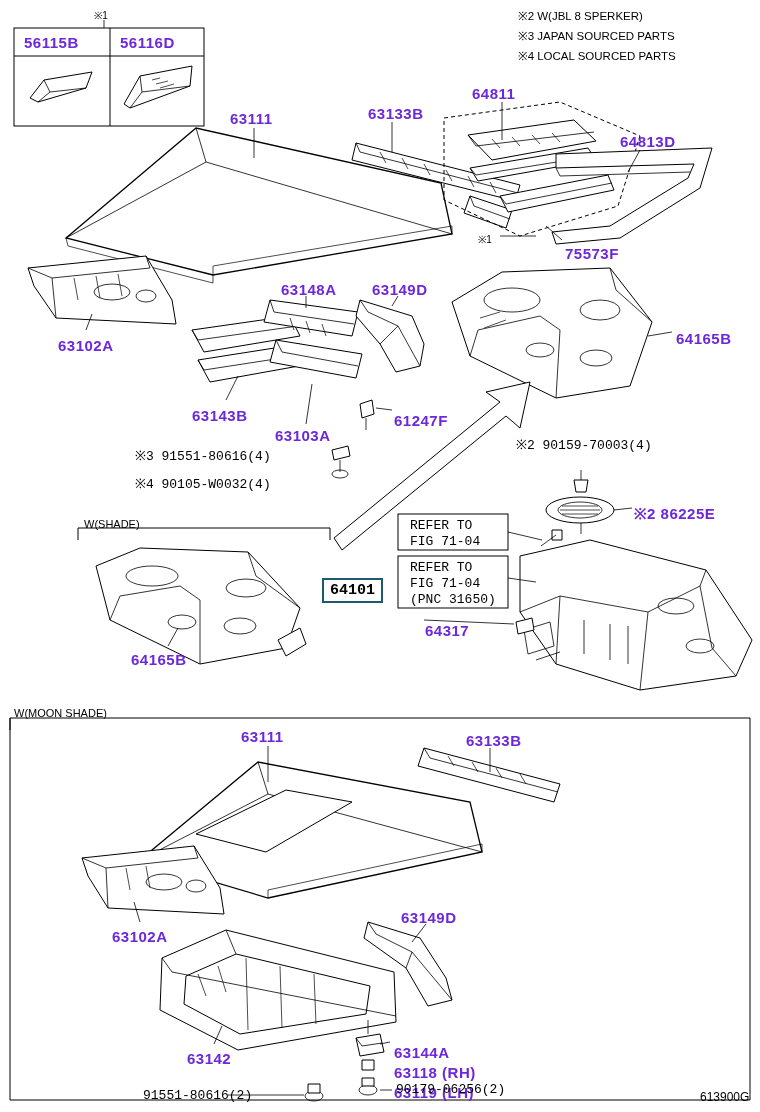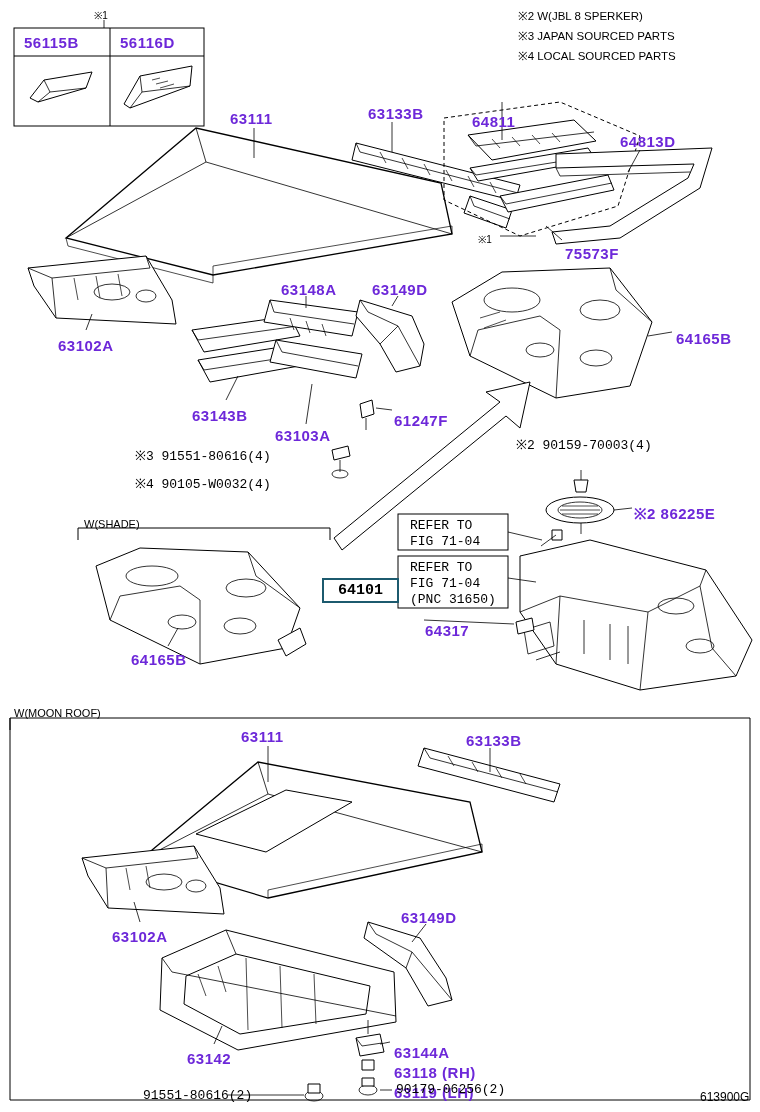--- a/index.html
+++ b/index.html
@@ -3,21 +3,21 @@
 <meta charset="utf-8">
 <style>
   html,body{margin:0;padding:0;background:#ffffff;}
   body{width:760px;height:1112px;position:relative;font-family:"Liberation Sans",sans-serif;color:#000;overflow:hidden;}
   .stage{position:absolute;left:0;top:0;width:760px;height:1112px;}
   .lbl{position:absolute;font-family:Liberation Sans, sans-serif;font-size:15px;font-weight:bold;letter-spacing:0.5px;white-space:nowrap;color:#6d28d9;}
   .note{position:absolute;font-family:"Liberation Sans",sans-serif;font-size:11.5px;white-space:nowrap;color:#000;}
   .notemono{position:absolute;font-family:"Liberation Mono",monospace;font-size:13px;white-space:nowrap;color:#000;}
   .small{position:absolute;font-family:"Liberation Sans",sans-serif;font-size:10px;white-space:nowrap;color:#000;}
   .secthead{position:absolute;font-family:"Liberation Sans",sans-serif;font-size:11px;white-space:nowrap;color:#000;}
-  .hi{position:absolute;border:2px solid #1c5a6e;padding:2px 14px;font-family:"Liberation Mono",monospace;font-size:15px;font-weight:bold;background:#fff;text-align:center;}
+  .hi{position:absolute;border:2px solid #1c5a6e;padding:2px 6px;font-family:"Liberation Mono",monospace;font-size:15px;font-weight:bold;background:#fff;text-align:center;}
   .figno{position:absolute;font-family:"Liberation Sans",sans-serif;font-size:12px;color:#000000;}
   svg{position:absolute;left:0;top:0;overflow:visible;}
   .ln{stroke:#000;stroke-width:1;fill:none;}
   .thin{stroke:#000;stroke-width:0.8;fill:none;}
   .pale{stroke:#000;stroke-width:0.7;fill:none;}
   .fillw{fill:#ffffff;stroke:#000;stroke-width:1;}
   .fillw2{fill:#ffffff;stroke:#000;stroke-width:1.3;}
   .box{fill:none;stroke:#000;stroke-width:1;}
 </style>
 </head>
@@ -267,21 +267,21 @@
 <div class="note" style="left:518px;top:8px;">※2 W(JBL 8 SPERKER)</div>
 <div class="note" style="left:518px;top:28px;">※3 JAPAN SOURCED PARTS</div>
 <div class="note" style="left:518px;top:48px;">※4 LOCAL SOURCED PARTS</div>
 
 <div class="small" style="left:94px;top:8px;">※1</div>
 <div class="lbl" style="left:24px;top:34px;">56115B</div>
 <div class="lbl" style="left:120px;top:34px;">56116D</div>
 
 <div class="lbl" style="left:230px;top:110px;">63111</div>
 <div class="lbl" style="left:368px;top:105px;">63133B</div>
-<div class="lbl" style="left:472px;top:85px;margin-top:28px;">64811</div>
+<div class="lbl" style="left:472px;top:85px;">64811</div>
 <div class="lbl" style="left:620px;top:133px;">64813D</div>
 <div class="lbl" style="left:565px;top:245px;">75573F</div>
 <div class="small" style="left:478px;top:232px;">※1</div>
 <div class="lbl" style="left:58px;top:337px;">63102A</div>
 <div class="lbl" style="left:281px;top:281px;">63148A</div>
 <div class="lbl" style="left:372px;top:281px;">63149D</div>
 <div class="lbl" style="left:676px;top:330px;">64165B</div>
 <div class="lbl" style="left:192px;top:407px;">63143B</div>
 <div class="lbl" style="left:275px;top:427px;">63103A</div>
 <div class="lbl" style="left:394px;top:412px;">61247F</div>
@@ -305,17 +305,17 @@
 
 <div class="notemono" style="left:410px;top:518px;">REFER TO</div>
 <div class="notemono" style="left:410px;top:534px;">FIG 71-04</div>
 <div class="notemono" style="left:410px;top:560px;">REFER TO</div>
 <div class="notemono" style="left:410px;top:576px;">FIG 71-04</div>
 <div class="notemono" style="left:410px;top:592px;">(PNC 31650)</div>
 
 <div class="hi" style="left:322px;top:578px;">64101</div>
 
 <div class="secthead" style="left:84px;top:518px;">W(SHADE)</div>
-<div class="secthead" style="left:14px;top:707px;">W(MOON ROOF)</div>
+<div class="secthead" style="left:14px;top:707px;">W(MOON SHADE)</div>
 
 <div class="figno" style="left:700px;top:1090px;">613900G</div>
 
 </div>
 
 </body></html>

